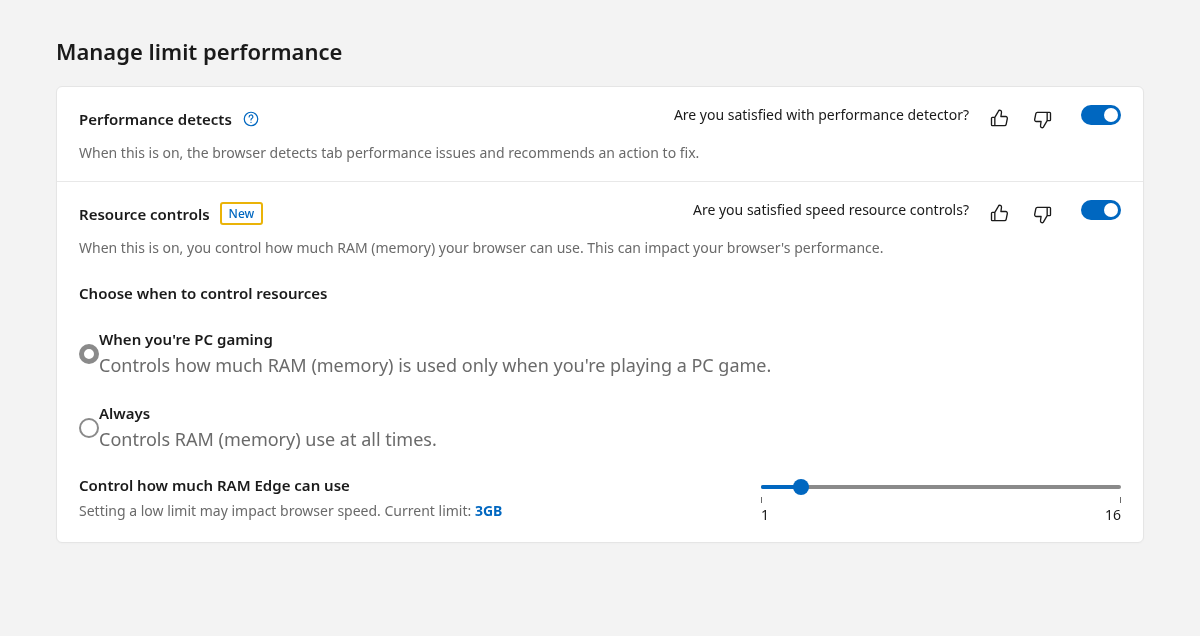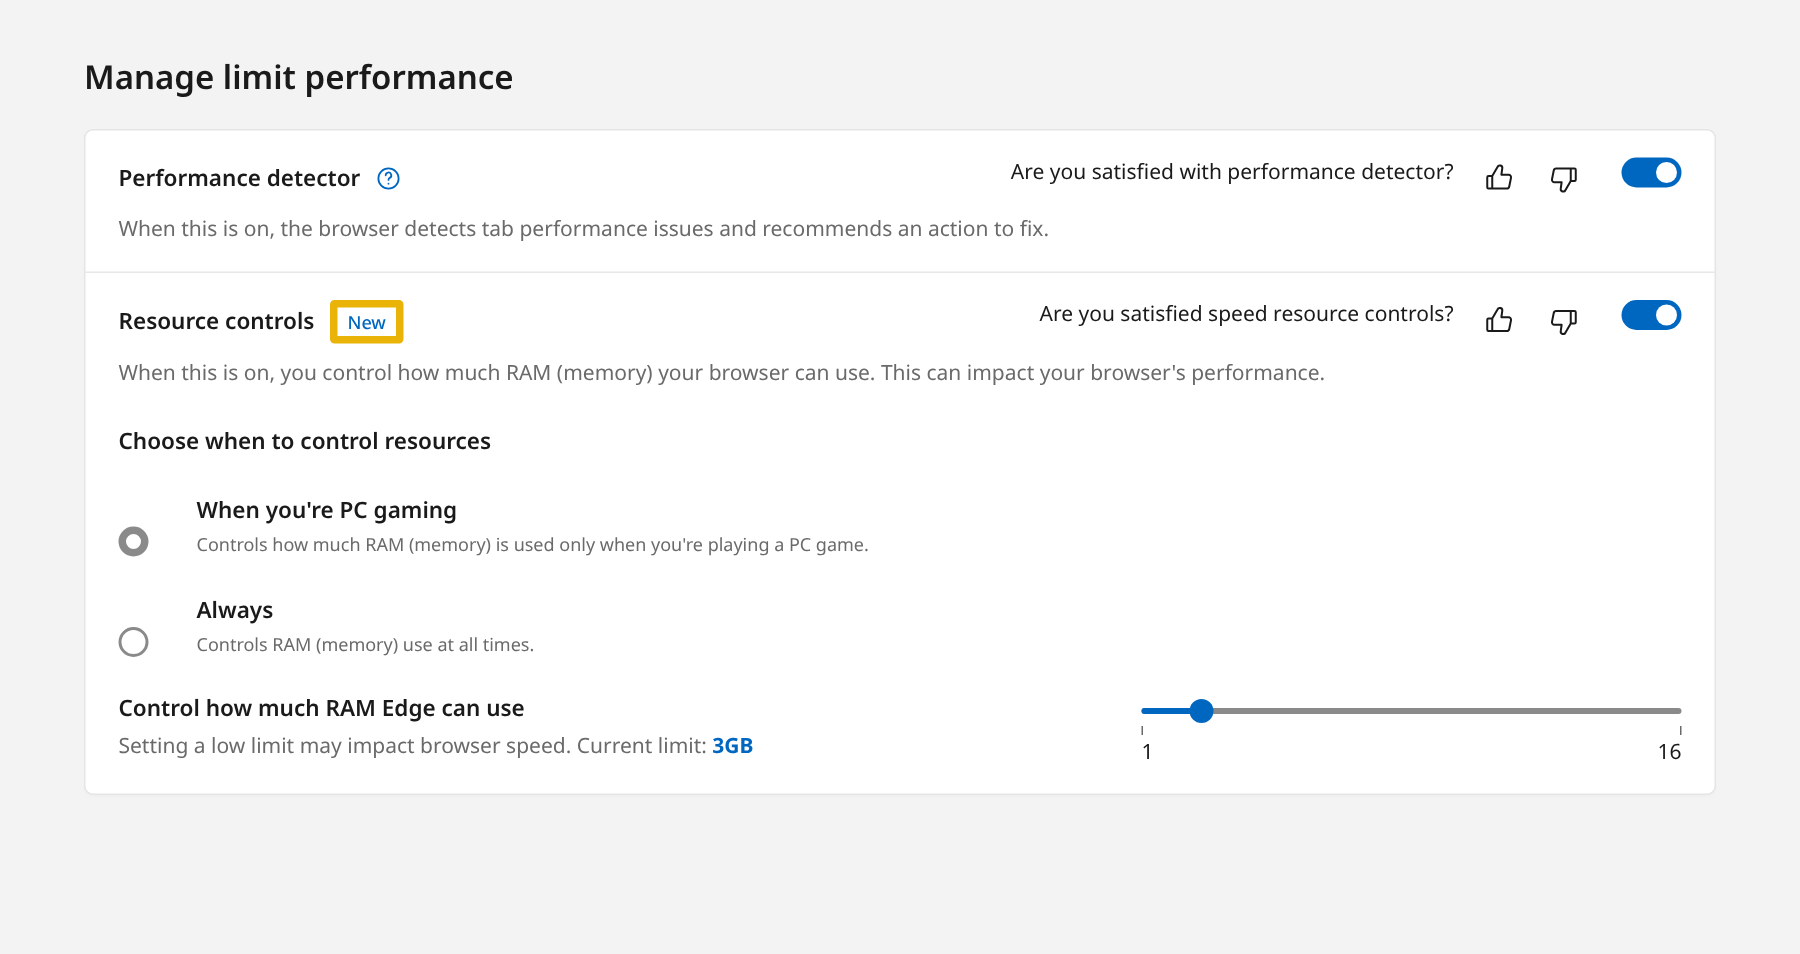--- a/index.html
+++ b/index.html
@@ -56,21 +56,21 @@
     justify-content: center;
     width: 18px;
     height: 18px;
     border-radius: 50%;
     color: #0067c0;
     font-size: 13px;
     cursor: pointer;
   }
   .help-icon svg { display: block; }
   .new-badge {
-    border: 5px solid #eab308;
+    border: 2px solid #eab308;
     color: #0067c0;
     font-size: 12px;
     padding: 1px 7px;
     border-radius: 3px;
     font-weight: 500;
   }
   .section-desc {
     color: #6a6a6a;
     font-size: 14px;
     margin-top: 10px;
@@ -121,22 +121,22 @@
   .sub-title {
     font-size: 15px;
     font-weight: 600;
     margin-top: 26px;
   }
   .radio-list {
     margin-top: 16px;
   }
   .radio-item {
     display: flex;
-    align-items: flex-end;
-    gap: 32px;
+    align-items: center;
+    gap: 0;
     padding: 10px 0 16px 0;
   }
   .radio-outer {
     width: 20px;
     height: 20px;
     border-radius: 50%;
     border: 2px solid #8a8a8a;
     display: inline-flex;
     align-items: center;
     justify-content: center;
@@ -148,21 +148,21 @@
     border-color: #8a8a8a;
     border-width: 5px;
   }
   .radio-text { flex: 1; }
   .radio-label {
     font-size: 15px;
     font-weight: 600;
   }
   .radio-desc {
     color: #6a6a6a;
-    font-size: 12px;
+    font-size: 18px;
     margin-top: 4px;
   }
   .ram-row {
     display: flex;
     align-items: flex-start;
     justify-content: space-between;
     margin-top: 8px;
   }
   .ram-text { flex: 1; }
   .ram-title {
@@ -240,21 +240,21 @@
 <body>
 
 <div class="page">
   <h1 class="page-title">Manage limit performance</h1>
 
   <div class="card">
 
     <div class="section">
       <div class="section-header">
         <div class="section-title-wrap">
-          <span class="section-title">Performance detector</span>
+          <span class="section-title">Performance detects</span>
           <span class="help-icon">
             <svg width="18" height="18" viewBox="0 0 24 24" fill="none" stroke="#0067c0" stroke-width="1.6">
               <circle cx="12" cy="12" r="9"></circle>
               <path d="M9.5 9.2a2.5 2.5 0 1 1 3.6 2.2c-.9.5-1.1 1-1.1 1.9" stroke-linecap="round"></path>
               <circle cx="12" cy="16.6" r="0.8" fill="#0067c0" stroke="none"></circle>
             </svg>
           </span>
         </div>
         <div class="feedback-group">
           <span class="feedback-label">Are you satisfied with performance detector?</span>

